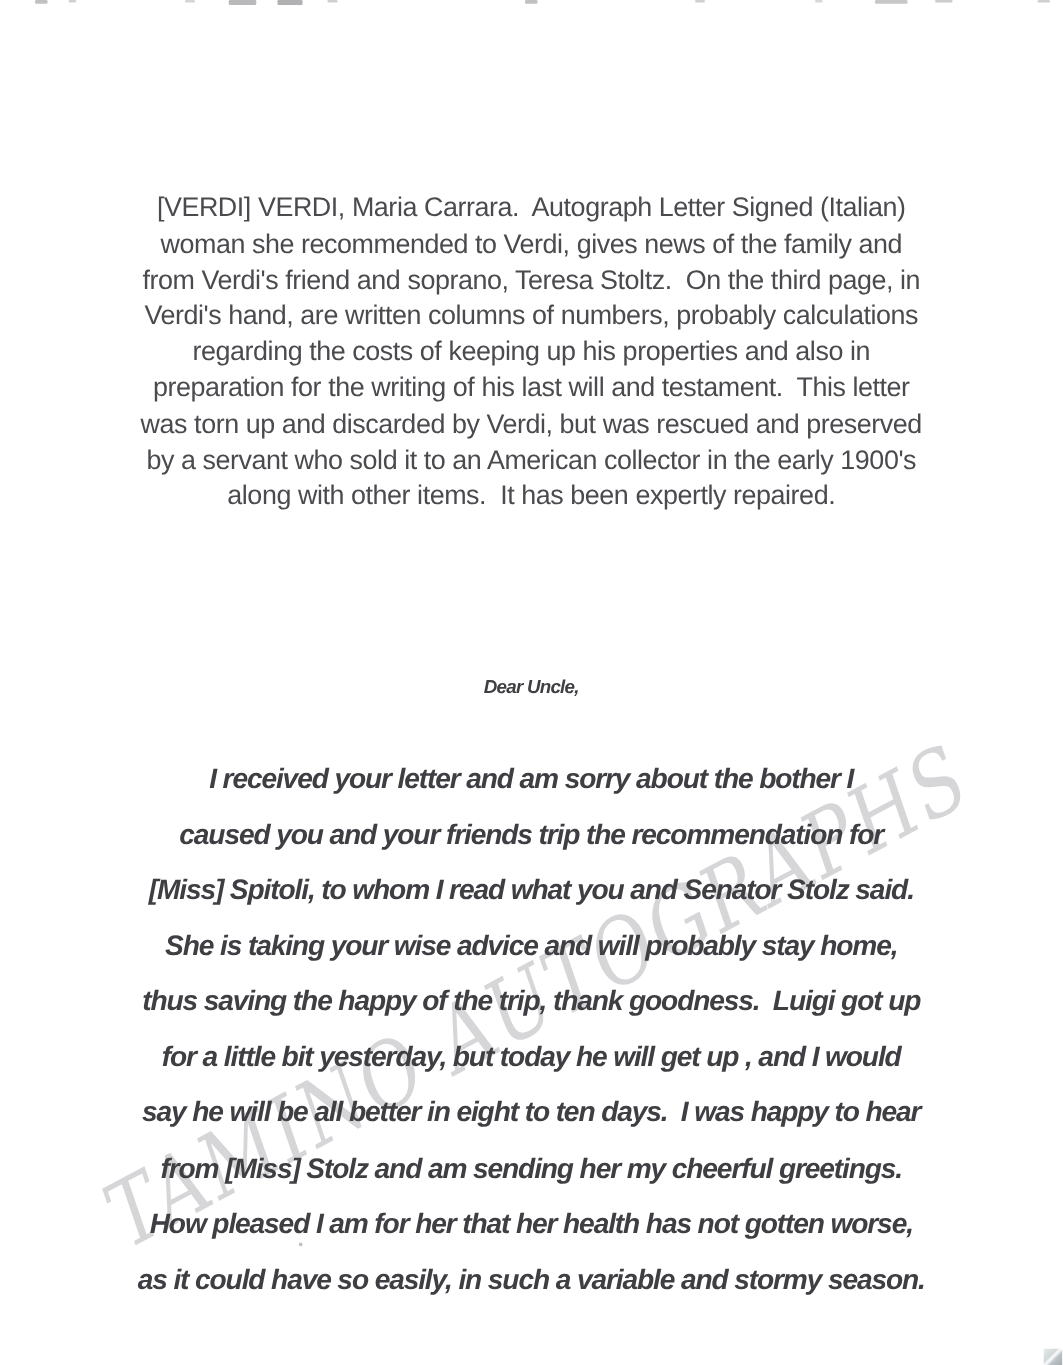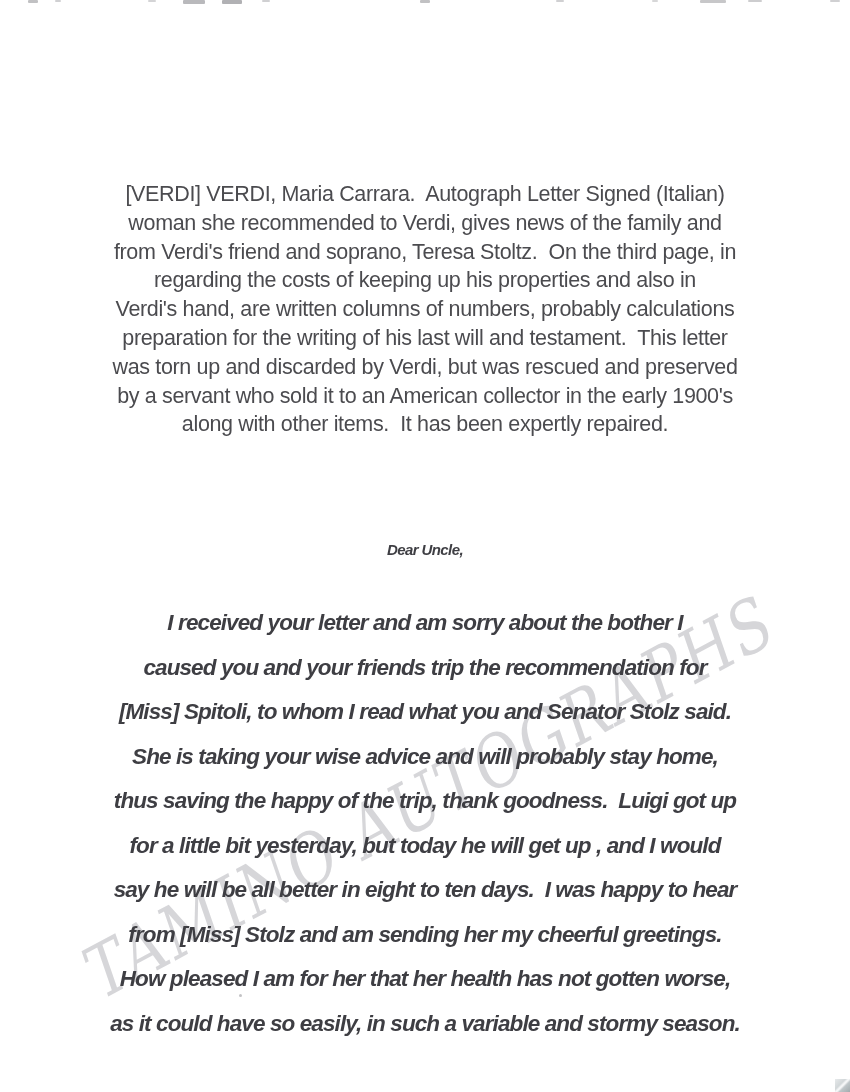--- a/index.html
+++ b/index.html
@@ -40,21 +40,20 @@
 
   
   .description {
     position: absolute;
     top: 152px; left: 0; right: 0;
     text-align: center;
     color: #4b4b4f;
     font-size: 21.5px;
     line-height: 28.8px;
     letter-spacing: -0.35px;
-    margin-top: 28px;
   }
   .description p { margin: 0; white-space: pre; }
 
   
   .salutation {
     position: absolute;
     top: 541px; left: 0; right: 0;
     text-align: center;
     color: #3e3e43;
     font-size: 15px;
@@ -113,22 +112,22 @@
     <i style="left:748px; width:14px; height:2px; opacity:.32"></i>
     <i style="left:830px; width:10px; height:2px; opacity:.30"></i>
   </div>
 
   <div class="watermark">TAMINO AUTOGRAPHS</div>
 
   <div class="description">
       <p>[VERDI] VERDI, Maria Carrara.  Autograph Letter Signed (Italian)</p>
       <p>woman she recommended to Verdi, gives news of the family and</p>
       <p>from Verdi's friend and soprano, Teresa Stoltz.  On the third page, in</p>
+      <p>Verdi's hand, are written columns of numbers, probably calculations</p>
       <p>regarding the costs of keeping up his properties and also in</p>
-      <p>Verdi's hand, are written columns of numbers, probably calculations</p>
       <p>preparation for the writing of his last will and testament.  This letter</p>
       <p>was torn up and discarded by Verdi, but was rescued and preserved</p>
       <p>by a servant who sold it to an American collector in the early 1900's</p>
       <p>along with other items.  It has been expertly repaired.</p>
     </div>
 
   <div class="salutation">Dear Uncle,</div>
 
   <div class="letter-body">
       <p>I received your letter and am sorry about the bother I</p>

